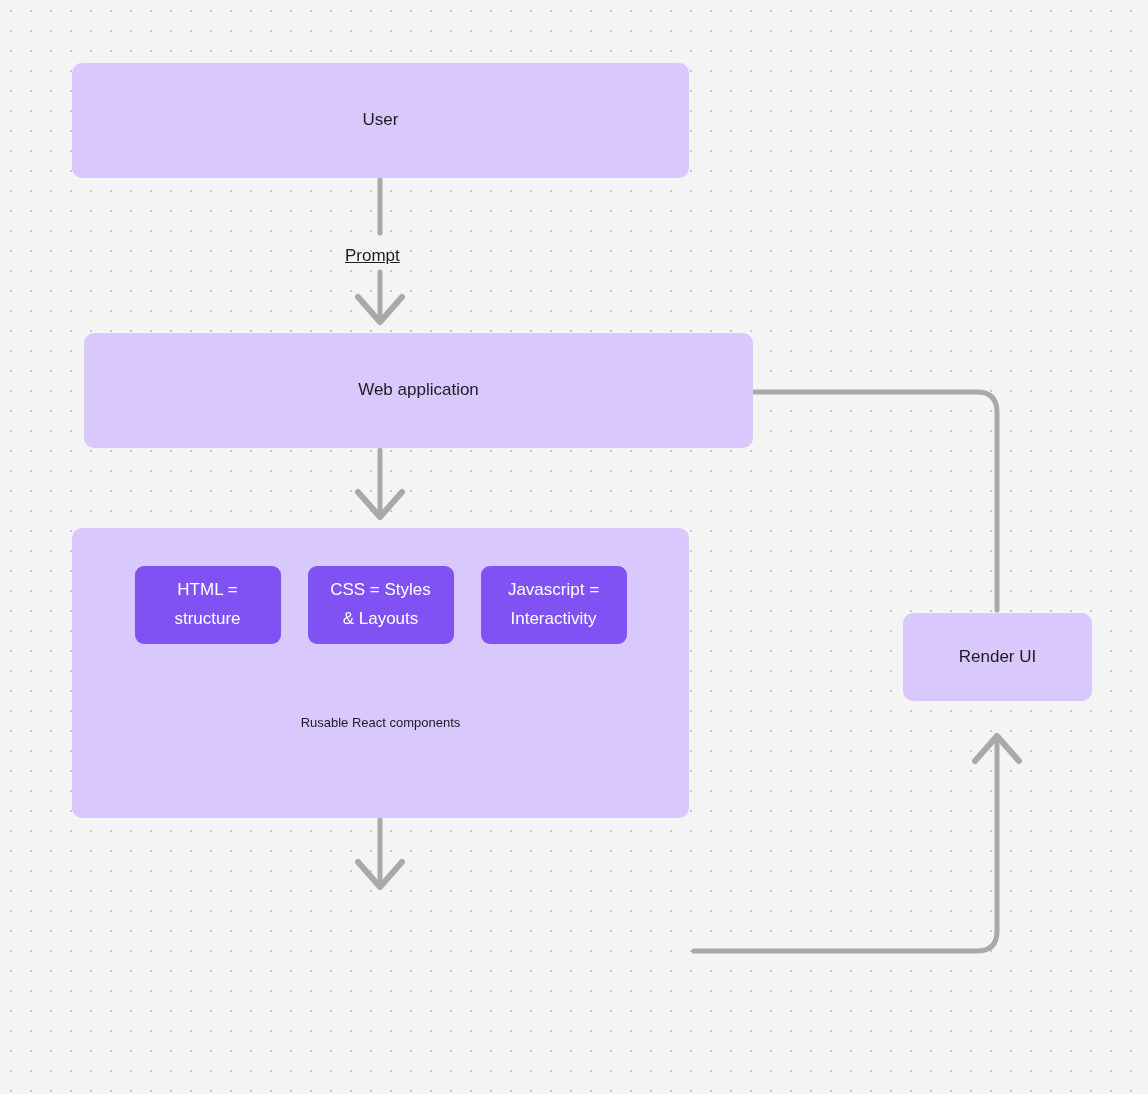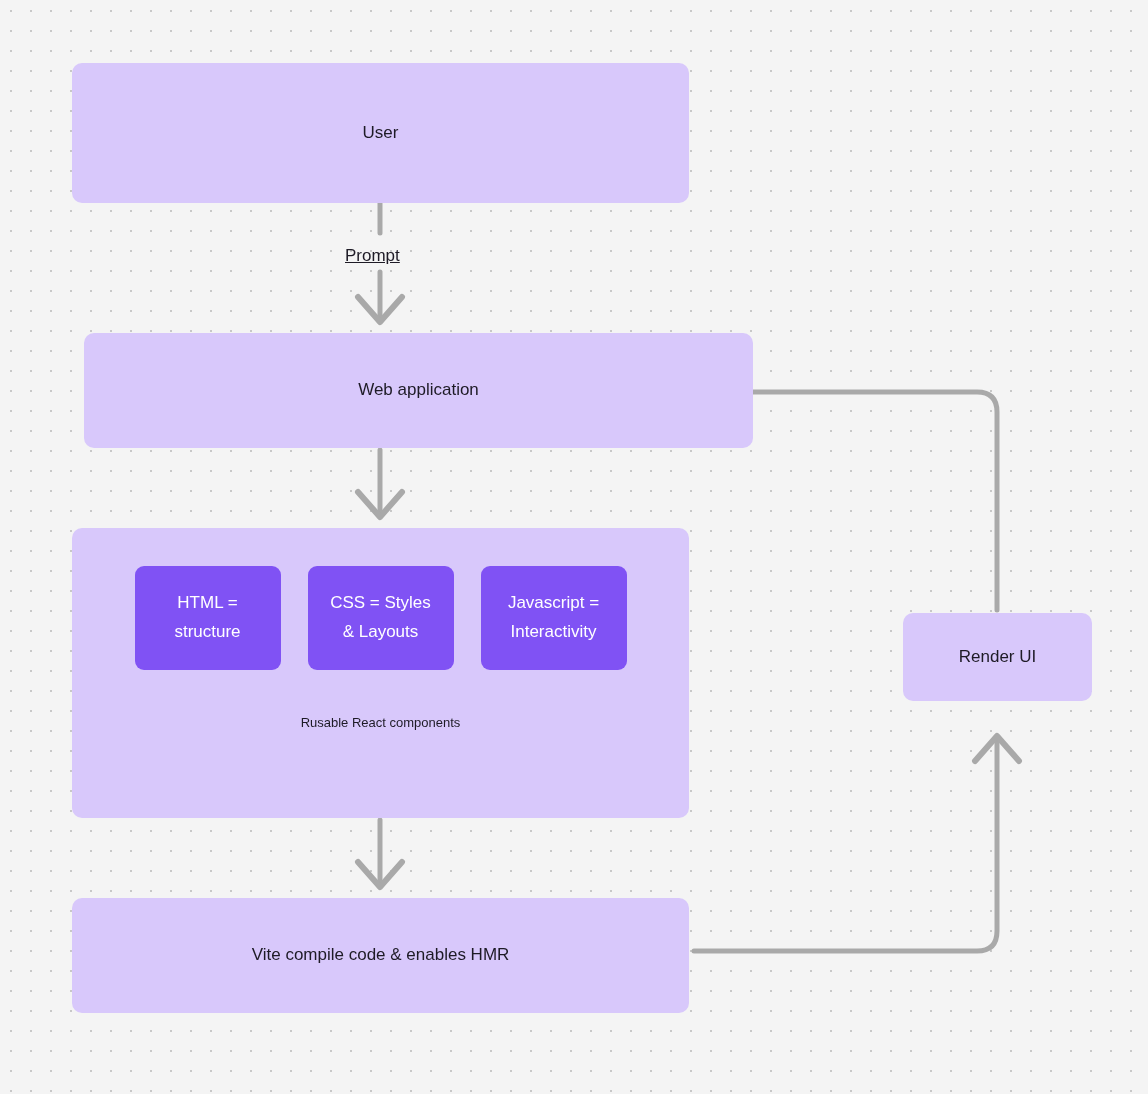--- a/index.html
+++ b/index.html
@@ -41,41 +41,41 @@
     color: #1E1B26;
     font-size: 17px;
     line-height: 1.35;
     text-align: center;
   }
   .node-label {
     display: block;
     padding: 0 10px;
   }
   
-  #node-user        { left: 72px;  top: 63px;  width: 617px; height: 140px; }
+  #node-user        { left: 72px;  top: 63px;  width: 617px; height: 115px; }
   #node-webapp      { left: 84px;  top: 333px; width: 669px; height: 115px; }
   #node-components  { left: 72px;  top: 528px; width: 617px; height: 290px;
                       display: block; border-radius: 10px; }
   #node-vite        { left: 72px;  top: 898px; width: 617px; height: 115px; }
   #node-render      { left: 903px; top: 613px; width: 189px; height: 88px; }
 
   
   .chip-row {
     position: absolute;
     left: 0;
     top: 38px;
     width: 100%;
     display: flex;
     justify-content: center;
     gap: 27px;
   }
   .chip {
     box-sizing: border-box;
     width: 146px;
-    height: 104px;
+    height: 78px;
     background: #8052F4;
     border-radius: 9px;
     display: flex;
     align-items: center;
     justify-content: center;
     color: #FFFFFF;
     font-size: 17px;
     line-height: 1.7;
     text-align: center;
   }
@@ -160,23 +160,20 @@
       <div class="chip">
         <div>
           <span>Javascript =</span>
           <span>Interactivity</span>
         </div>
       </div>
     </div>
     <div class="components-caption">Rusable React components</div>
   </div>
 
-  <div class="node" id="node-vite">
-    <span class="node-label">Vite compile code &amp; enables HMR</span>
-  </div>
 
   <div class="node" id="node-render">
     <span class="node-label">Render UI</span>
   </div>
 
   <div class="edge-label" id="edge-label-prompt">Prompt</div>
 
 </div>
 
 </body></html>

